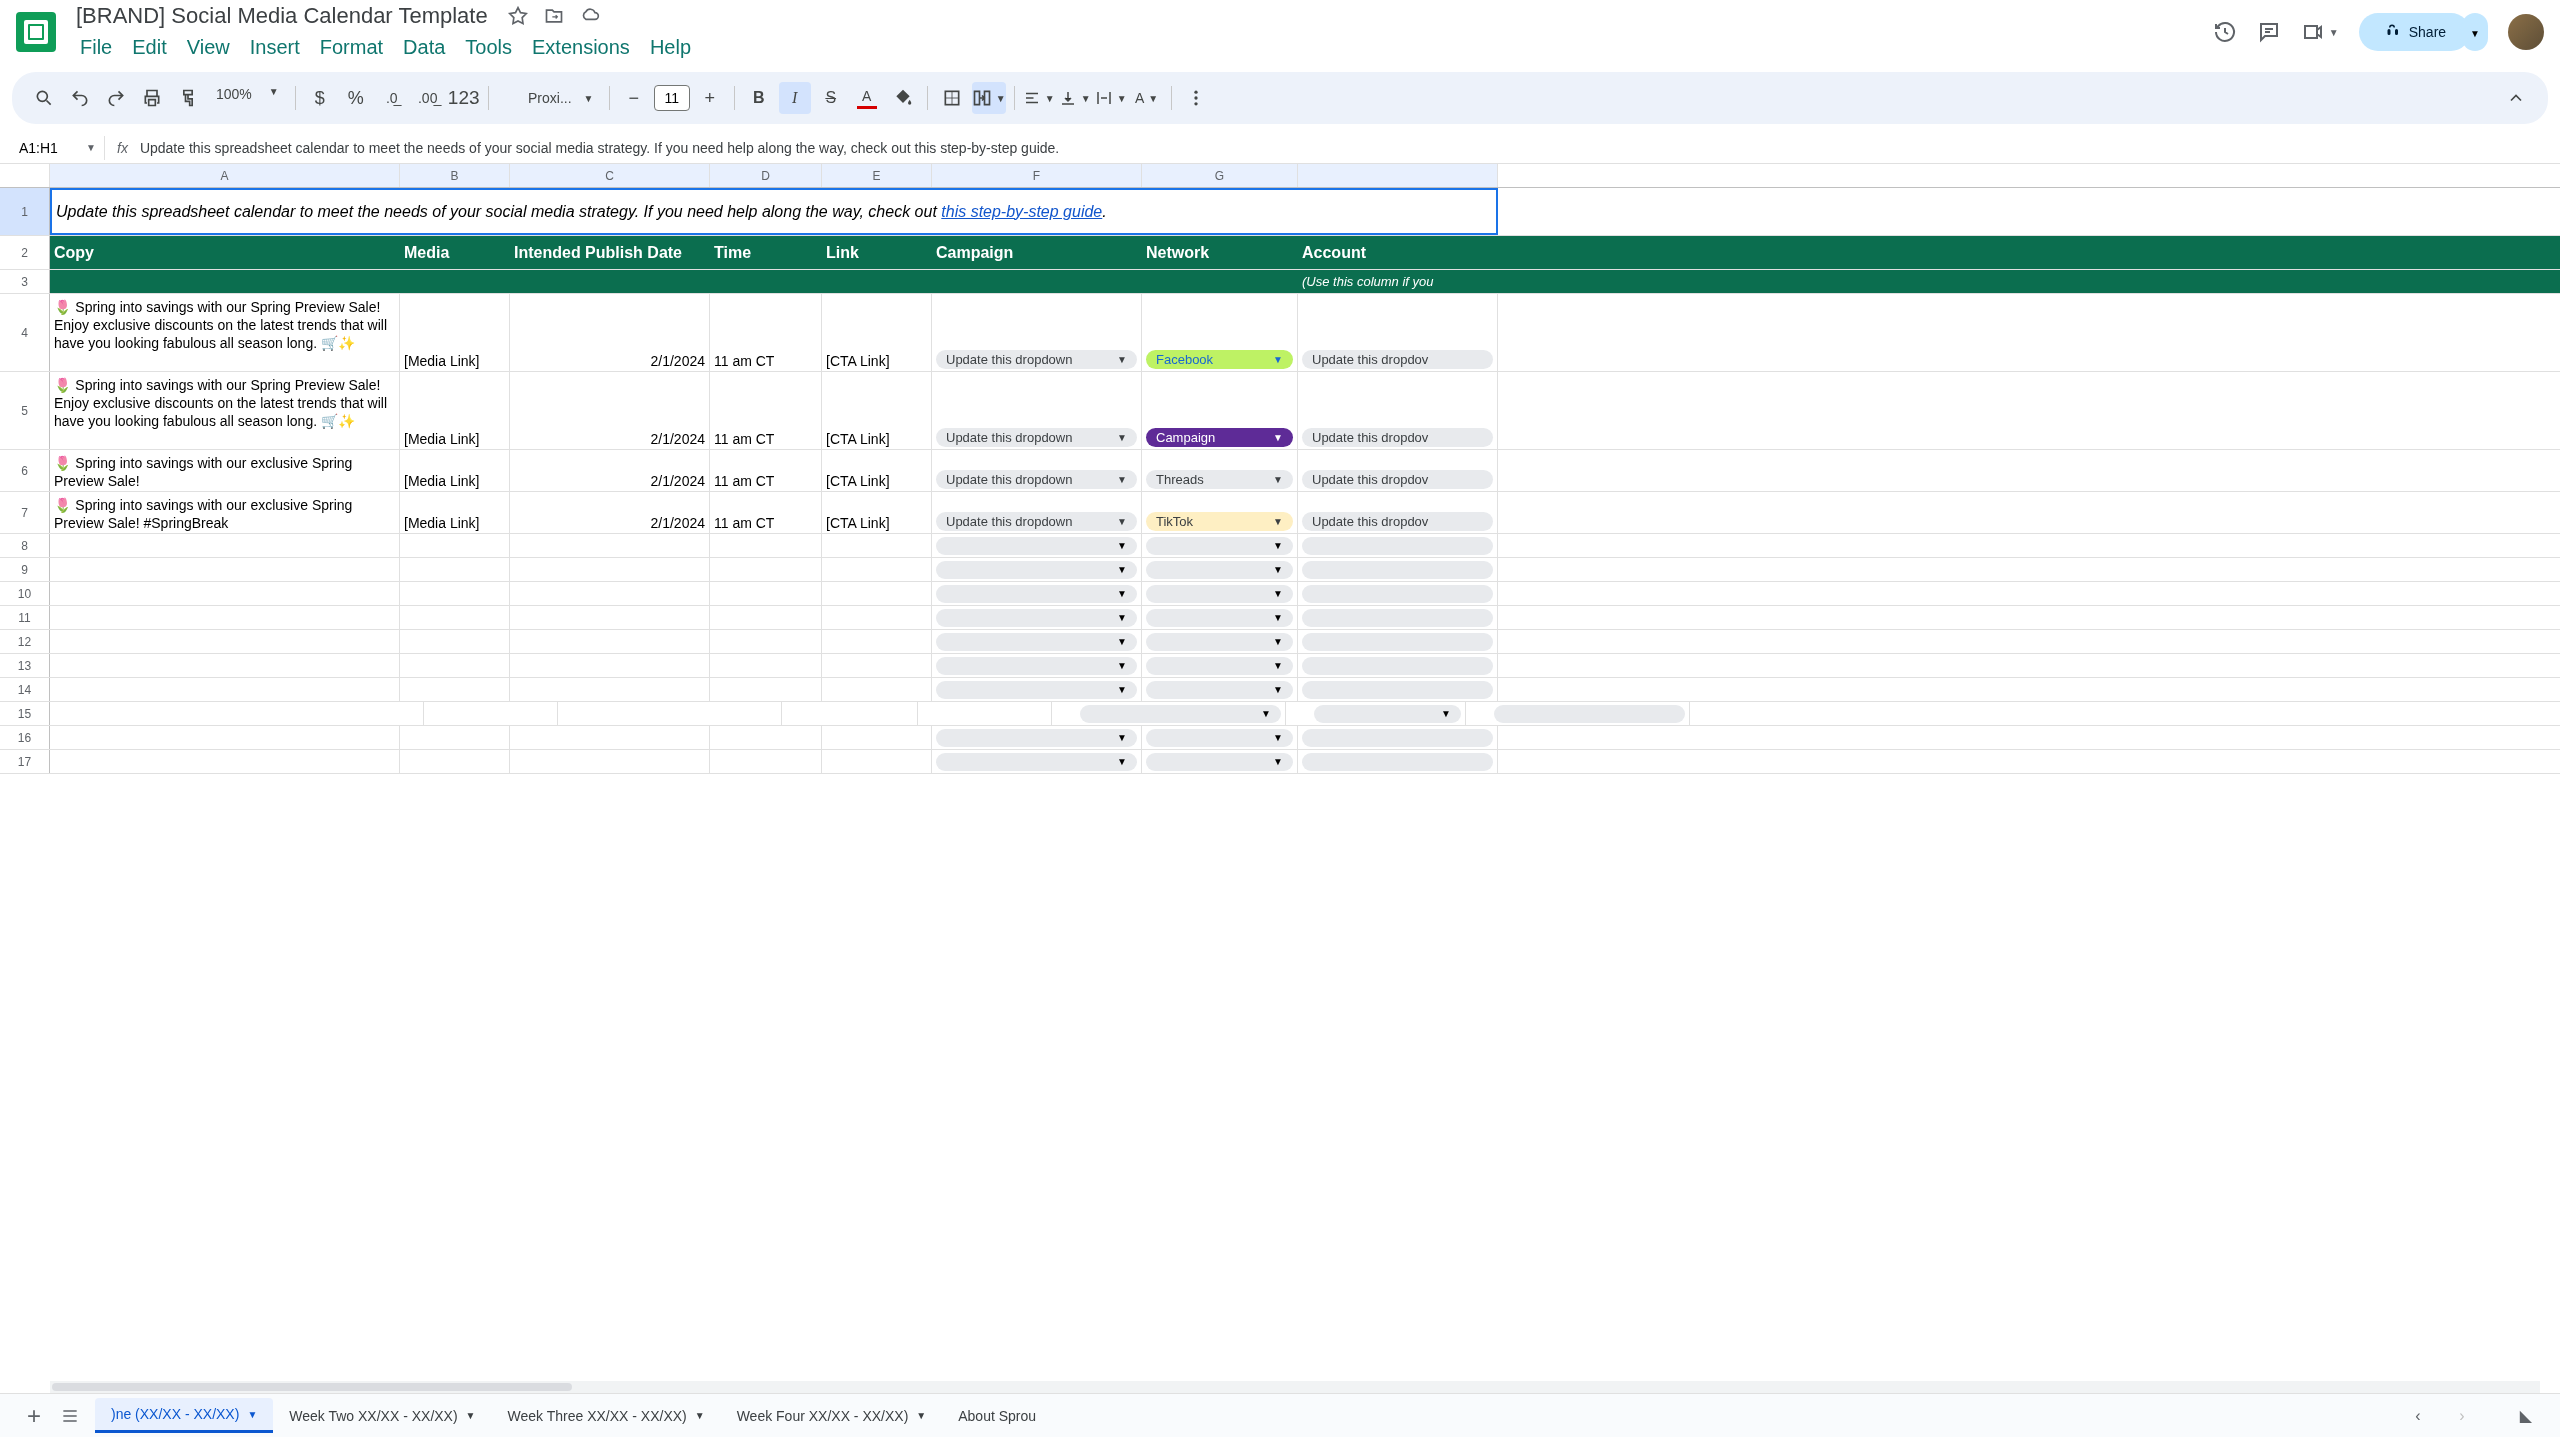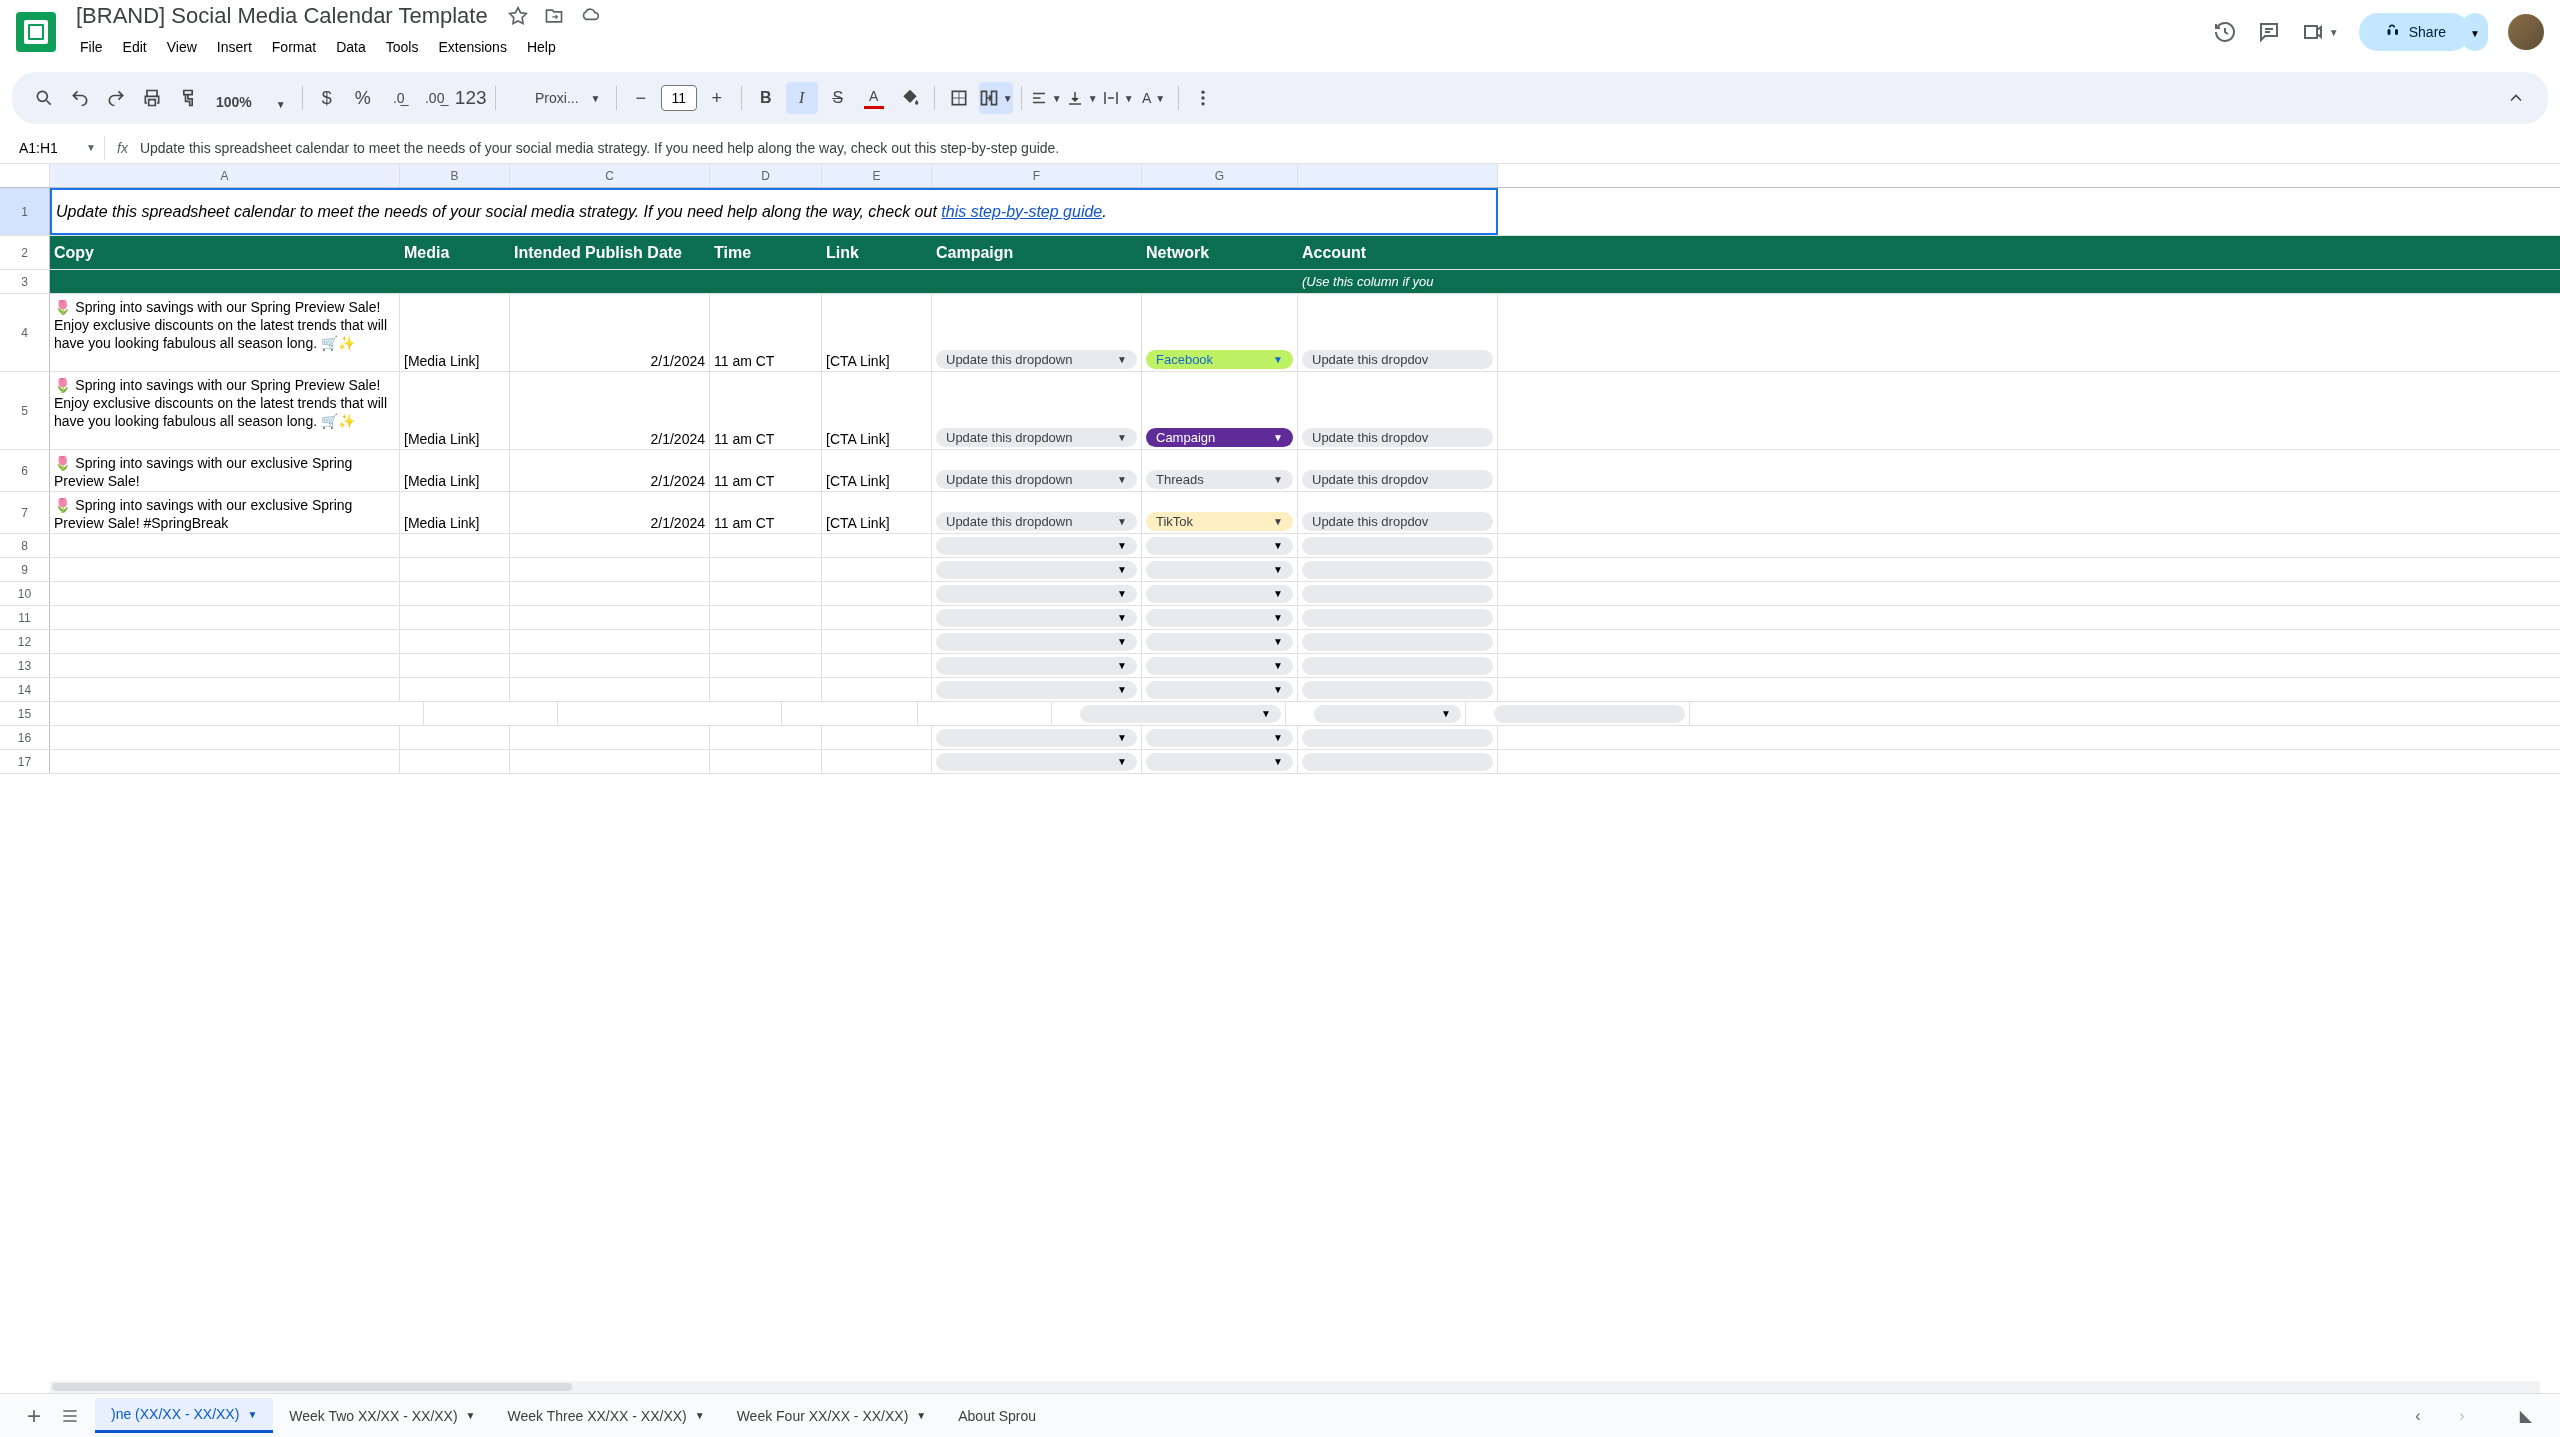--- a/index.html
+++ b/index.html
@@ -13,27 +13,27 @@
     .doc-title { font-size: 22px; color: #3c4043; padding: 2px 4px; }
     .title-icons { display: inline-flex; gap: 16px; margin-left: 16px; vertical-align: middle; }
     .title-icon { width: 20px; height: 20px; color: #5f6368; }
     .header-right { display: flex; align-items: center; gap: 20px; }
     .header-icon { width: 24px; height: 24px; color: #5f6368; cursor: pointer; }
     .share-btn { background: #c2e7ff; border-radius: 40px; padding: 10px 24px; display: flex; align-items: center; gap: 8px; font-size: 14px; font-weight: 500; color: #001d35; cursor: pointer; }
     .share-dropdown { background: #c2e7ff; border-radius: 40px; padding: 10px 8px; margin-left: -8px; cursor: pointer; }
     .avatar { width: 36px; height: 36px; border-radius: 50%; background: linear-gradient(135deg, #8b6f47, #5d4e37); }
     
     .menubar { display: flex; gap: 4px; padding: 0 16px 0 68px; height: 32px; align-items: center; }
-    .menu-item { padding: 4px 8px; font-size: 14px; color: #000000; cursor: pointer; border-radius: 4px; }
+    .menu-item { padding: 4px 8px; font-size: 20px; color: #0f766e; cursor: pointer; border-radius: 4px; }
     
     .toolbar { display: flex; align-items: center; padding: 6px 16px; gap: 4px; margin: 8px 12px; background: #edf2fa; border-radius: 24px; height: 52px; }
     .tool-btn { min-width: 32px; height: 32px; display: flex; align-items: center; justify-content: center; border-radius: 4px; cursor: pointer; color: #444746; }
     .tool-btn.active { background: #d3e3fd; }
     .tool-sep { width: 1px; height: 24px; background: #c7c7c7; margin: 0 4px; }
-    .zoom-select { font-size: 14px; padding: 4px 8px; display: flex; align-items: flex-end; gap: 24px; font-weight: bold; }
+    .zoom-select { font-size: 14px; padding: 4px 8px; display: flex; align-items: flex-start; gap: 17px; }
     .font-select { font-size: 14px; padding: 4px 8px; width: 80px; overflow: hidden; text-overflow: ellipsis; display: flex; align-items: center; gap: 12px; margin-left: 24px; }
     .font-size-input { width: 36px; height: 26px; border: 1px solid #747775; border-radius: 4px; text-align: center; font-size: 14px; background: #fff; }
     .text-color-indicator { width: 20px; height: 3px; background: #d50000; margin-top: 2px; }
     
     .formula-bar { display: flex; align-items: center; height: 32px; border-bottom: 1px solid #e0e0e0; padding: 0 11px; }
     .name-box { width: 94px; font-size: 14px; padding: 4px 8px; border-right: 1px solid #e0e0e0; display: flex; align-items: center; justify-content: space-between; }
     .fx-label { font-style: italic; color: #5f6368; margin: 0 12px; font-size: 14px; }
     .formula-text { font-size: 14px; color: #3c4043; flex: 1; }
     
     .grid-container { flex: 1; overflow: auto; }

